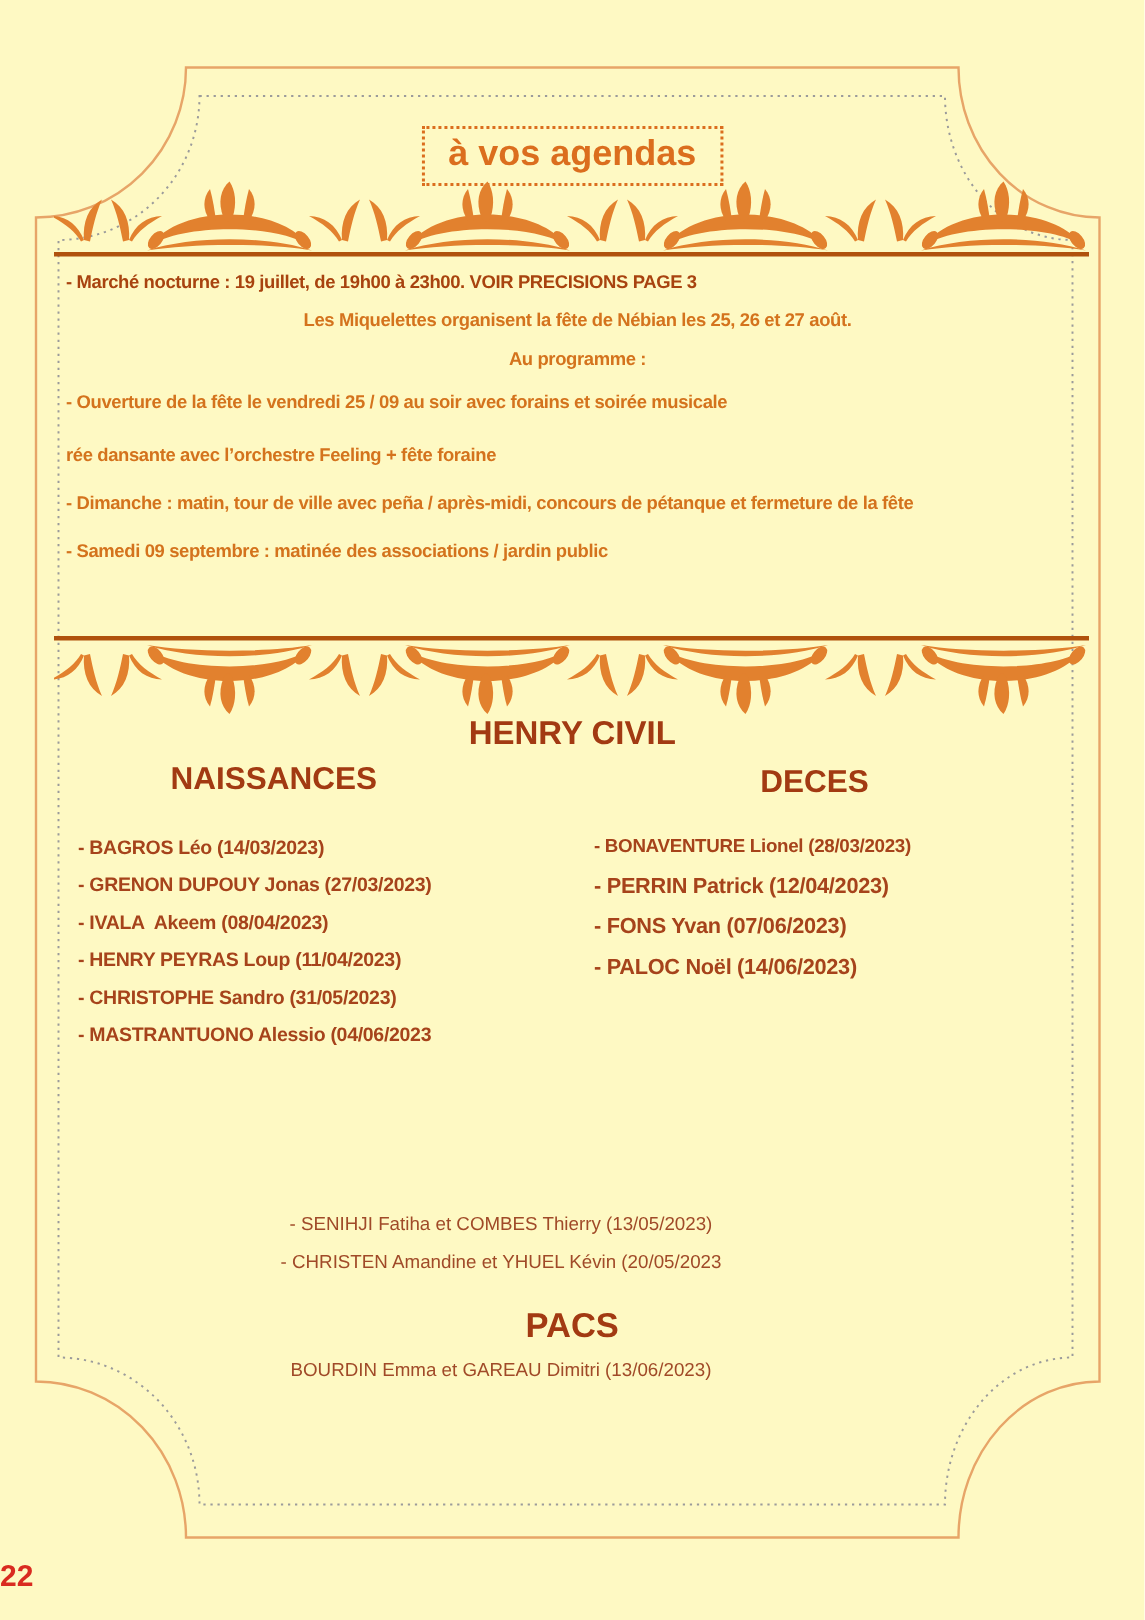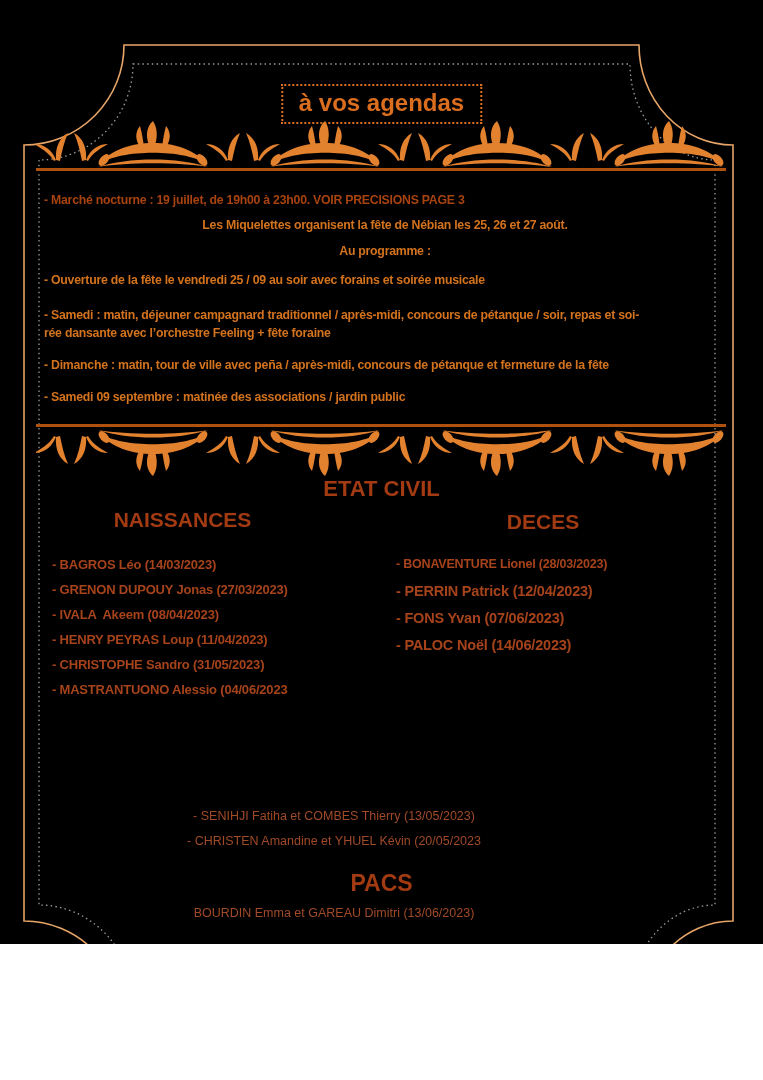--- a/index.html
+++ b/index.html
@@ -1,37 +1,37 @@
 <!DOCTYPE html>
 <html><head>
 <meta charset="utf-8">
 <style>
   html,body{margin:0;padding:0;background:#fff;}
   body{font-family:"Liberation Sans",sans-serif;}
-  .page{position:relative;width:763px;height:944px;background:#000000;overflow:hidden;}
+  .page{position:relative;width:763px;height:1080px;background:#fef9c3;overflow:hidden;}
   .frame-svg{position:absolute;left:0;top:0;pointer-events:none;}
 
   .title-box{
     position:absolute;top:84px;left:50%;transform:translateX(-50%);
     border:2px dotted #db6e1e;padding:3px 16px 5px;
     color:#db6e1e;font-size:24px;font-weight:bold;white-space:nowrap;
   }
 
   .ornament-band{position:absolute;left:36px;width:690px;}
   .band-top{top:120px;height:56px;}
   .band-bottom{top:424px;height:54px;}
   .rule{height:3px;background:#b0520d;}
   .band-top .rule{margin-top:-2px;}
 
   .agenda{position:absolute;left:44px;top:179px;width:682px;}
   .agenda p{
     margin:0;font-size:12.3px;font-weight:bold;line-height:18px;
     letter-spacing:-0.25px;color:#d4731d;white-space:pre-wrap;
   }
-  .agenda p.dark{color:#a8430f;margin-top:12px;}
+  .agenda p.dark{color:#a8430f;}
   .agenda p.center{text-align:center;}
   .agenda p.nowrap{white-space:pre;}
   .a-marche{margin-bottom:7px !important;}
   .a-miq{margin-bottom:8px !important;}
   .a-prog{margin-bottom:11px !important;}
   .a-ouv{margin-bottom:17px !important;}
   .a-sam2{margin-bottom:14px !important;}
   .a-dim{margin-bottom:14px !important;}
 
   .h-section{
@@ -112,39 +112,38 @@
         <use href="#motif" x="516"></use>
     </svg>
     <div class="rule"></div>
   </div>
 
   <div class="agenda">
     <p class="dark a-marche">- Marché nocturne : 19 juillet, de 19h00 à 23h00. VOIR PRECISIONS PAGE 3</p>
     <p class="center a-miq">Les Miquelettes organisent la fête de Nébian les 25, 26 et 27 août.</p>
     <p class="center a-prog">Au programme :</p>
     <p class="a-ouv">- Ouverture de la fête le vendredi 25 / 09 au soir avec forains et soirée musicale</p>
-    <p class="nowrap">- Samedi : matin, déjeuner campagnard traditionnel / après-midi, concours de pétanque / soir, repas et soi-</p>
     <p class="a-sam2">rée dansante avec l’orchestre Feeling + fête foraine</p>
     <p class="nowrap a-dim">- Dimanche : matin, tour de ville avec peña / après-midi, concours de pétanque et fermeture de la fête</p>
     <p>- Samedi 09 septembre : matinée des associations / jardin public</p>
   </div>
 
   <div class="ornament-band band-bottom">
     <div class="rule"></div>
     <svg class="orn" width="690" height="50" viewBox="0 0 690 50">
       <g transform="translate(0,50) scale(1,-1)">
         <use href="#motif" x="0"></use>
           <use href="#motif" x="172"></use>
         <use href="#motif" x="344"></use>
           <use href="#motif" x="516"></use>
       </g>
     </svg>
   </div>
 
-  <h2 class="h-section h-etat">ETAT CIVIL</h2>
+  <h2 class="h-section h-etat">HENRY CIVIL</h2>
 
   <div class="col col-naissances">
     <h3>NAISSANCES</h3>
     <p>- BAGROS Léo (14/03/2023)</p>
     <p>- GRENON DUPOUY Jonas (27/03/2023)</p>
     <p>- IVALA  Akeem (08/04/2023)</p>
     <p>- HENRY PEYRAS Loup (11/04/2023)</p>
     <p>- CHRISTOPHE Sandro (31/05/2023)</p>
     <p>- MASTRANTUONO Alessio (04/06/2023</p>
   </div>

